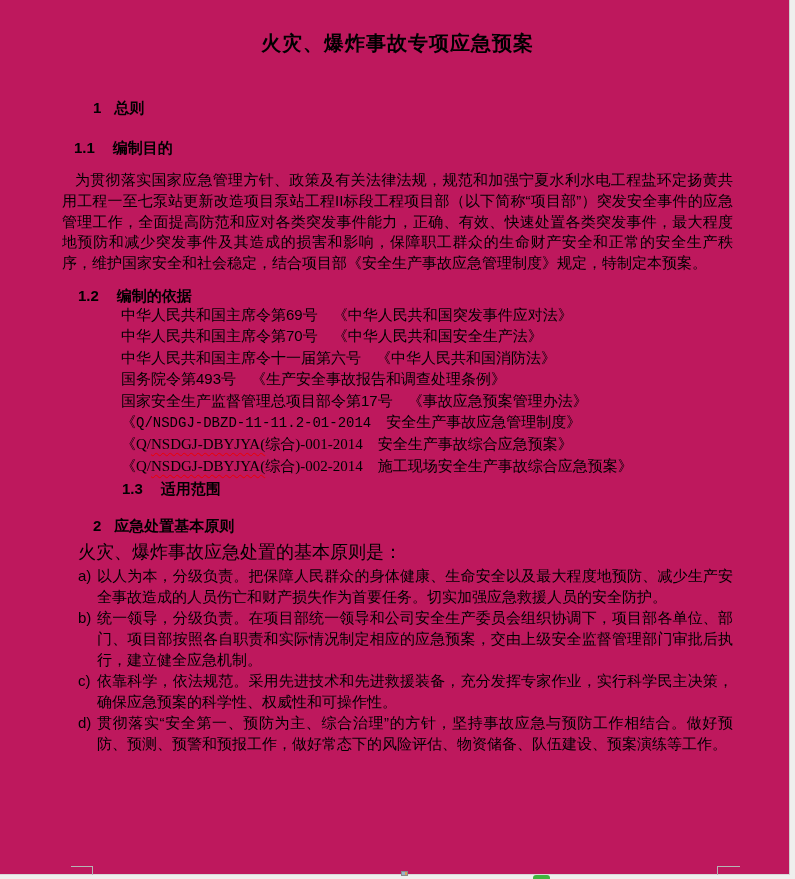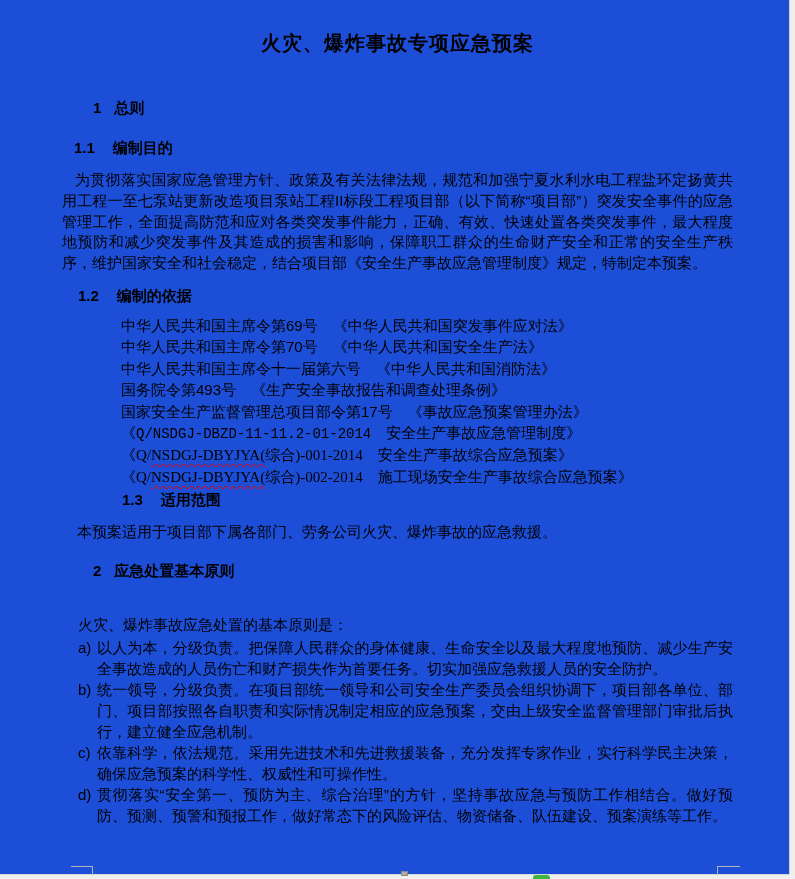--- a/index.html
+++ b/index.html
@@ -7,21 +7,21 @@
   body {
     position:relative;
     background:#efefed;
     font-family:"Liberation Sans","DejaVu Sans",sans-serif;
     color:#000;
     overflow:hidden;
   }
   .page {
     position:absolute; left:0; top:0;
     width:790px; height:875px;
-    background:#1d4ed8;
+    background:#be185d;
     border-right:1px solid #cfcfcf;
     border-bottom:1px solid #d9d9d9;
   }
   .doc { position:absolute; left:62px; top:0; width:671px; }
 
   .title {
     padding-top:30px;
     line-height:26px;
     font-size:20px; font-weight:bold;
     text-align:center;
@@ -34,37 +34,37 @@
   .h2-11 { margin-top:24px;margin-left:12px; }
   .h2-12 { margin-top:14px;margin-left:16px; }
   .h2-13 { margin-top:4px; }
   .h1-2  { margin-top:21px; }
 
   .p-main {
     margin-top:14px;
     font-size:15px; line-height:20.8px;
     text-align:justify; text-indent:13px;
   }
-  .refs { margin-top:11px; }
+  .refs { }
   .ref-line {
     padding-left:59px;
     font-size:15px; line-height:21.4px;
     white-space:nowrap;
   }
   .code { font-family:"Liberation Mono","DejaVu Sans Mono",monospace; font-size:14px; }
   .serif { font-family:"Liberation Serif","DejaVu Serif",serif; }
   .flagged {
     text-decoration:underline;
     text-decoration-style:wavy;
     text-decoration-color:#ee0000;
     text-decoration-thickness:1px;
     text-underline-offset:3px;
   }
   .p-scope { margin-top:13px; font-size:15px; line-height:21px; text-indent:15px; }
-  .p-intro { margin-top:35px; font-size:15px; line-height:21px; text-indent:16px; }
+  .p-intro { margin-top:8px; font-size:18px; line-height:21px; text-indent:16px; }
 
   .principles { margin-top:2px; }
   .principle {
     position:relative;
     padding-left:35px;
     font-size:15px; line-height:21px;
     text-align:justify;
   }
   .principle .marker { position:absolute; left:16px; top:0; text-align:left; }
 
@@ -139,21 +139,20 @@
       </div>
       <div class="ref-line serif">
         <span>《Q/</span><span class="flagged">NSDGJ-DBYJYA(</span><span>综合)-002-2014　施工现场安全生产事故综合应急预案》</span>
       </div>
     </div>
 
     <div class="h2 h2-13">
       <span class="hnum">1.3</span><span>适用范围</span>
     </div>
 
-    <div class="p-scope">本预案适用于项目部下属各部门、劳务公司火灾、爆炸事故的应急救援。</div>
 
     <div class="h1 h1-2">
       <span class="hnum">2</span><span>应急处置基本原则</span>
     </div>
 
     <div class="p-intro">火灾、爆炸事故应急处置的基本原则是：</div>
 
     <div class="principles">
       <div class="principle">
         <span class="marker">a)</span><span>以人为本，分级负责。把保障人民群众的身体健康、生命安全以及最大程度地预防、减少生产安全事故造成的人员伤亡和财产损失作为首要任务。切实加强应急救援人员的安全防护。</span>

